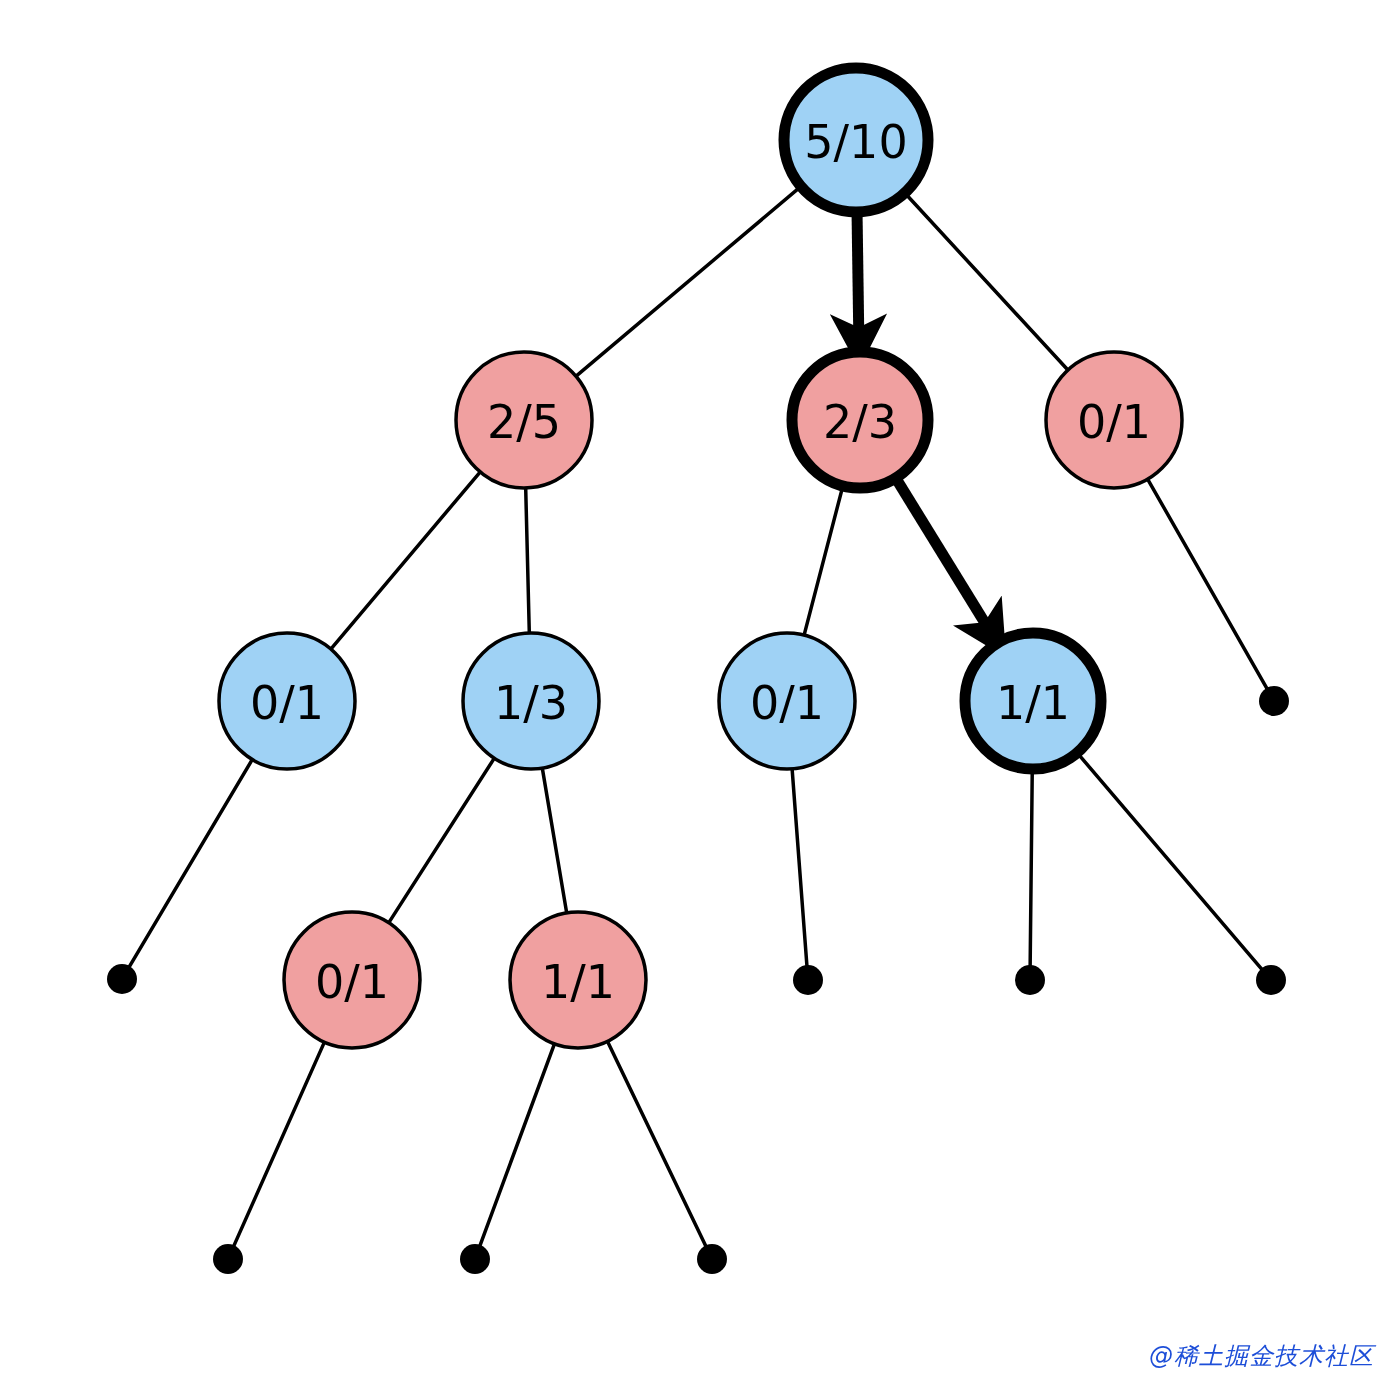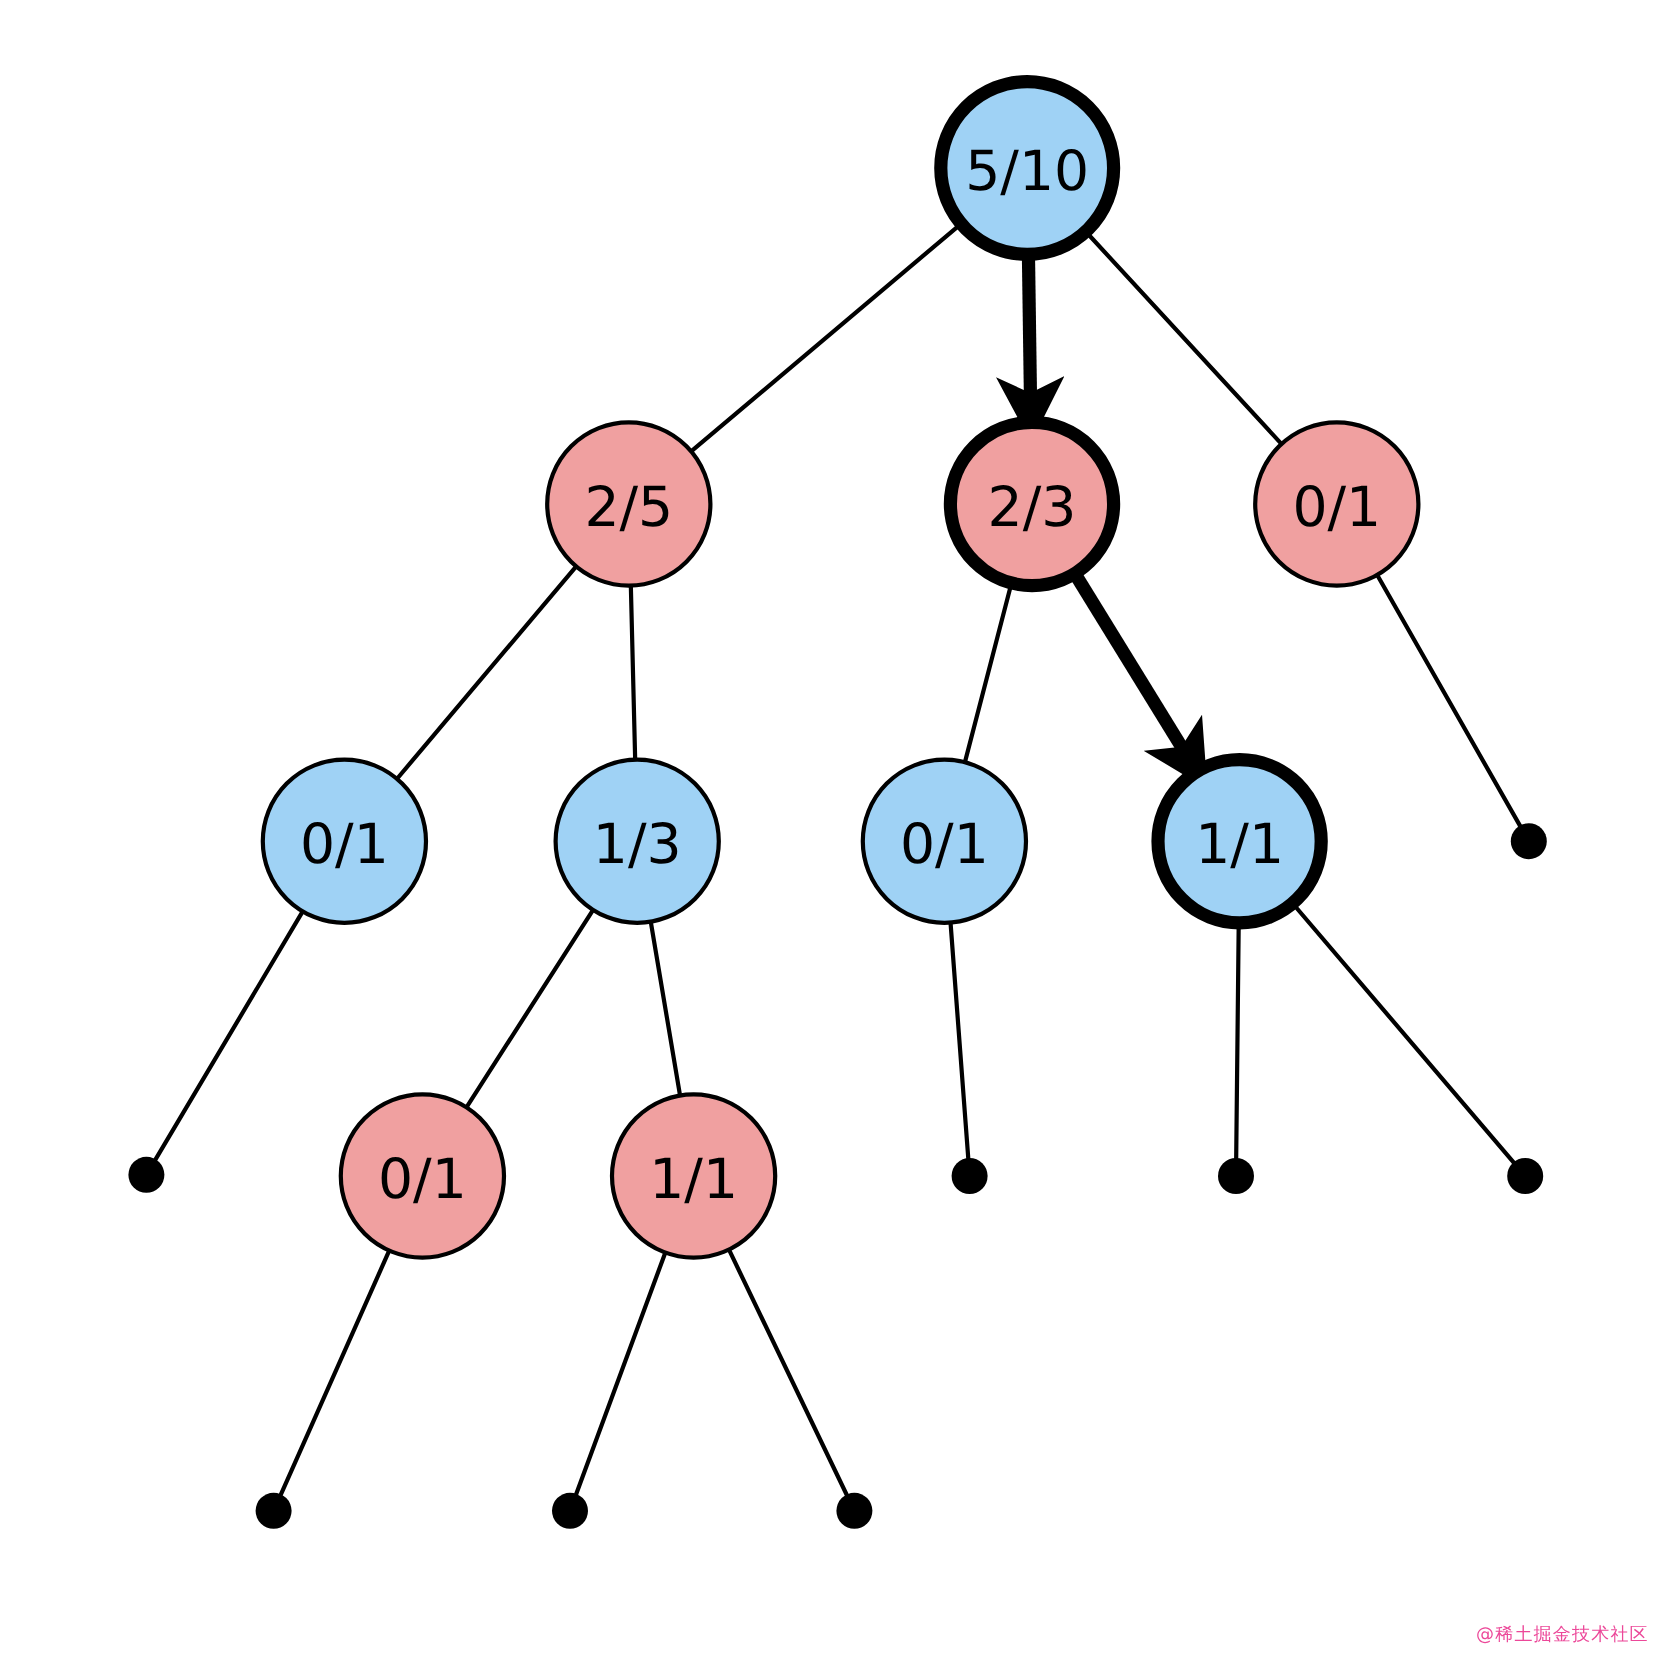--- a/index.html
+++ b/index.html
@@ -28,25 +28,26 @@
     fill: #000000;
     text-anchor: middle;
     dominant-baseline: central;
     pointer-events: none;
   }
   .watermark {
     position: absolute;
     right: 26px;
     bottom: 28px;
     font-family: "DejaVu Sans", "Liberation Sans", sans-serif;
-    font-size: 15px;
-    color: #ec4899;
+    font-size: 24px;
+    color: #1d4ed8;
     letter-spacing: 1px;
     white-space: nowrap;
     user-select: none;
+    font-style: italic;
   }
 </style>
 </head>
 <body>
 
 <svg id="tree-canvas" viewBox="0 0 1400 1400" xmlns="http://www.w3.org/2000/svg">
   <defs>
     <marker id="arrow-thick" markerWidth="5.2" markerHeight="5.2" refX="2.2" refY="2.6" orient="auto" markerUnits="strokeWidth">
       <path d="M0,0 L5,2.6 L0,5.2 L1.25,2.6 Z" fill="#000000"></path>
     </marker>

